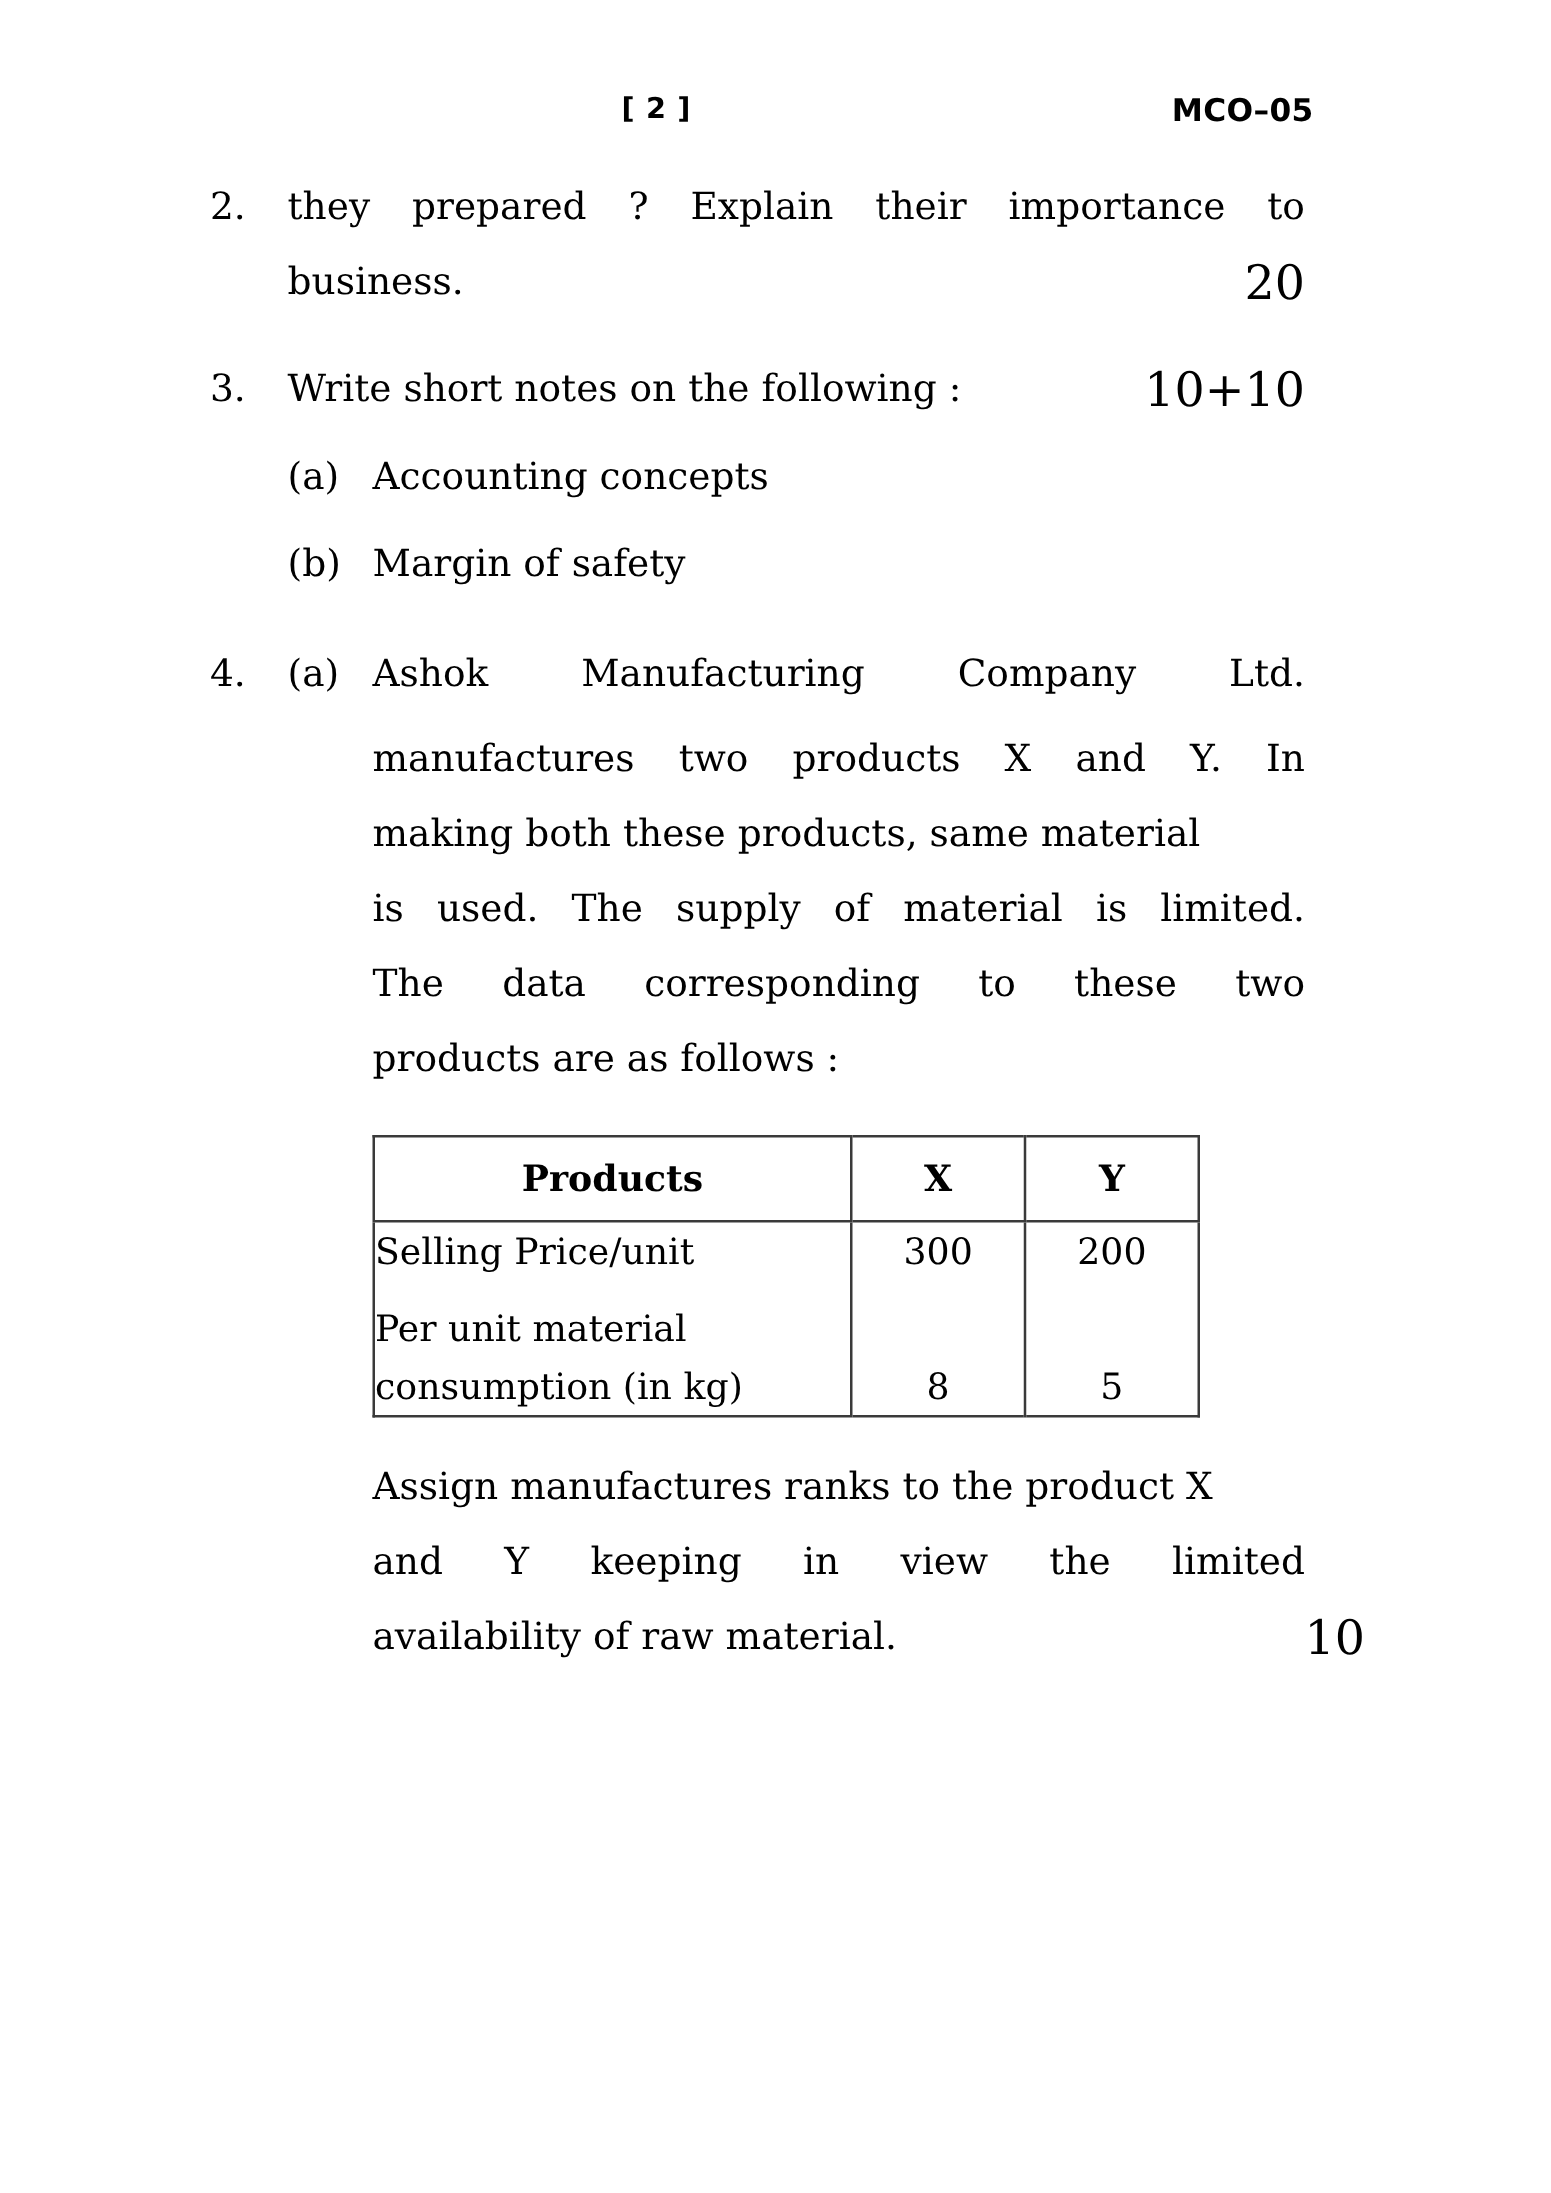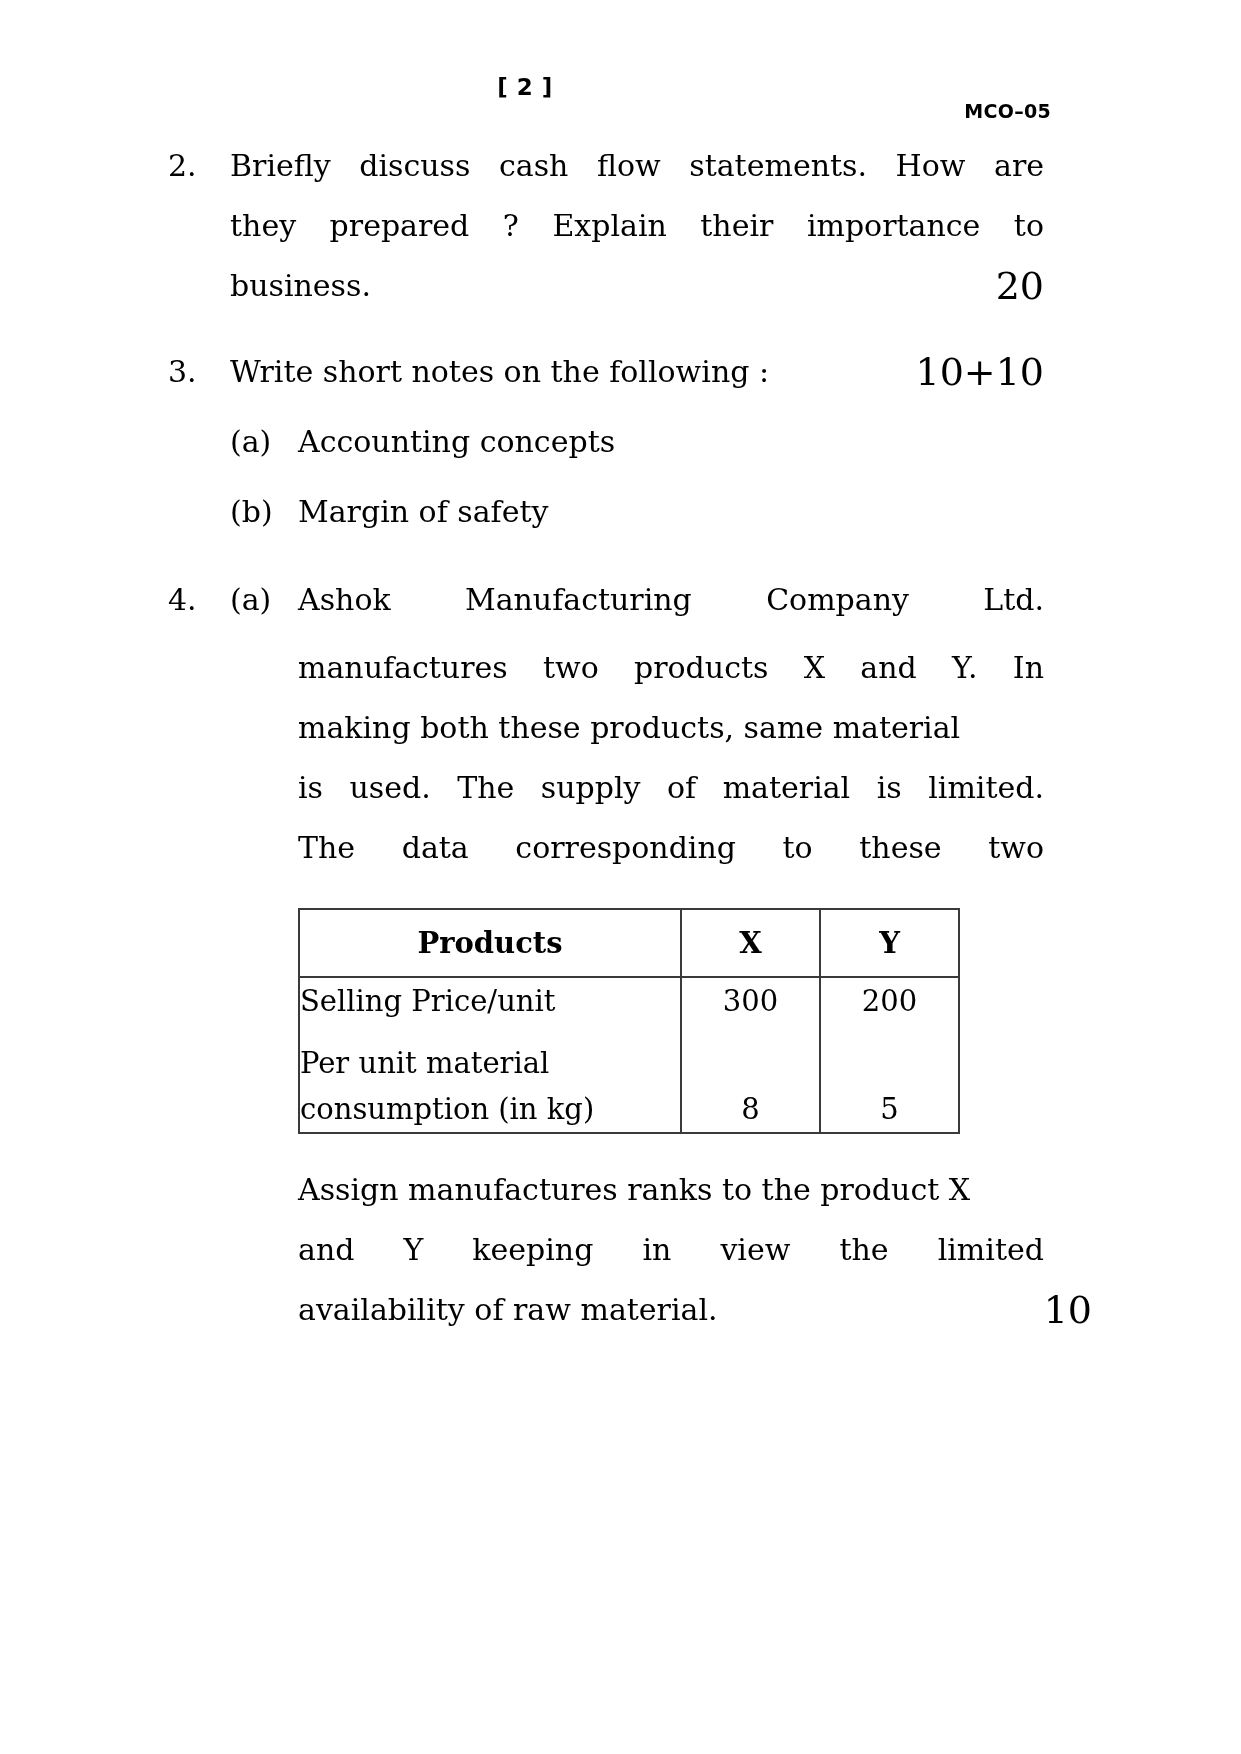--- a/index.html
+++ b/index.html
@@ -41,24 +41,23 @@
     font-weight: bold;
     font-size: 23px;
     letter-spacing: 0.5px;
   }
   .paper-code {
     position: absolute;
     right: 190px;
     top: 0;
     font-family: "DejaVu Sans", "Liberation Sans", sans-serif;
     font-weight: bold;
-    font-size: 19px;
+    font-size: 25px;
     letter-spacing: 0.3px;
     white-space: nowrap;
-    margin-top: 26px;
   }
 
   
   .content {
     position: absolute;
     top: 136px;
     left: 168px;
     width: 876px;
   }
 
@@ -181,29 +180,20 @@
     <div class="page-number">[ 2 ]</div>
     <div class="paper-code">MCO–05</div>
   </div>
 
   <div class="content">
 
     <div class="qblock">
       <div class="line-row">
         <div class="qnum">2.</div>
         <div class="qbody">
-          <div class="jline justify">
-            <span class="w">Briefly</span>
-            <span class="w">discuss</span>
-            <span class="w">cash</span>
-            <span class="w">flow</span>
-            <span class="w">statements.</span>
-            <span class="w">How</span>
-            <span class="w">are</span>
-          </div>
           <div class="jline justify">
             <span class="w">they</span>
             <span class="w">prepared</span>
             <span class="w">?</span>
             <span class="w">Explain</span>
             <span class="w">their</span>
             <span class="w">importance</span>
             <span class="w">to</span>
           </div>
           <div class="jline left">
@@ -278,20 +268,23 @@
         <span class="w">is</span>
         <span class="w">limited.</span>
       </div>
       <div class="jline justify">
         <span class="w">The</span>
         <span class="w">data</span>
         <span class="w">corresponding</span>
         <span class="w">to</span>
         <span class="w">these</span>
         <span class="w">two</span>
+      </div>
+      <div class="jline left">
+        <span class="w">products are as follows :</span>
       </div>
     </div>
 
     <div class="tbl-wrap">
       <table class="data">
         <colgroup>
           <col class="c1">
             <col class="c2">
             <col class="c3">
         </colgroup>

